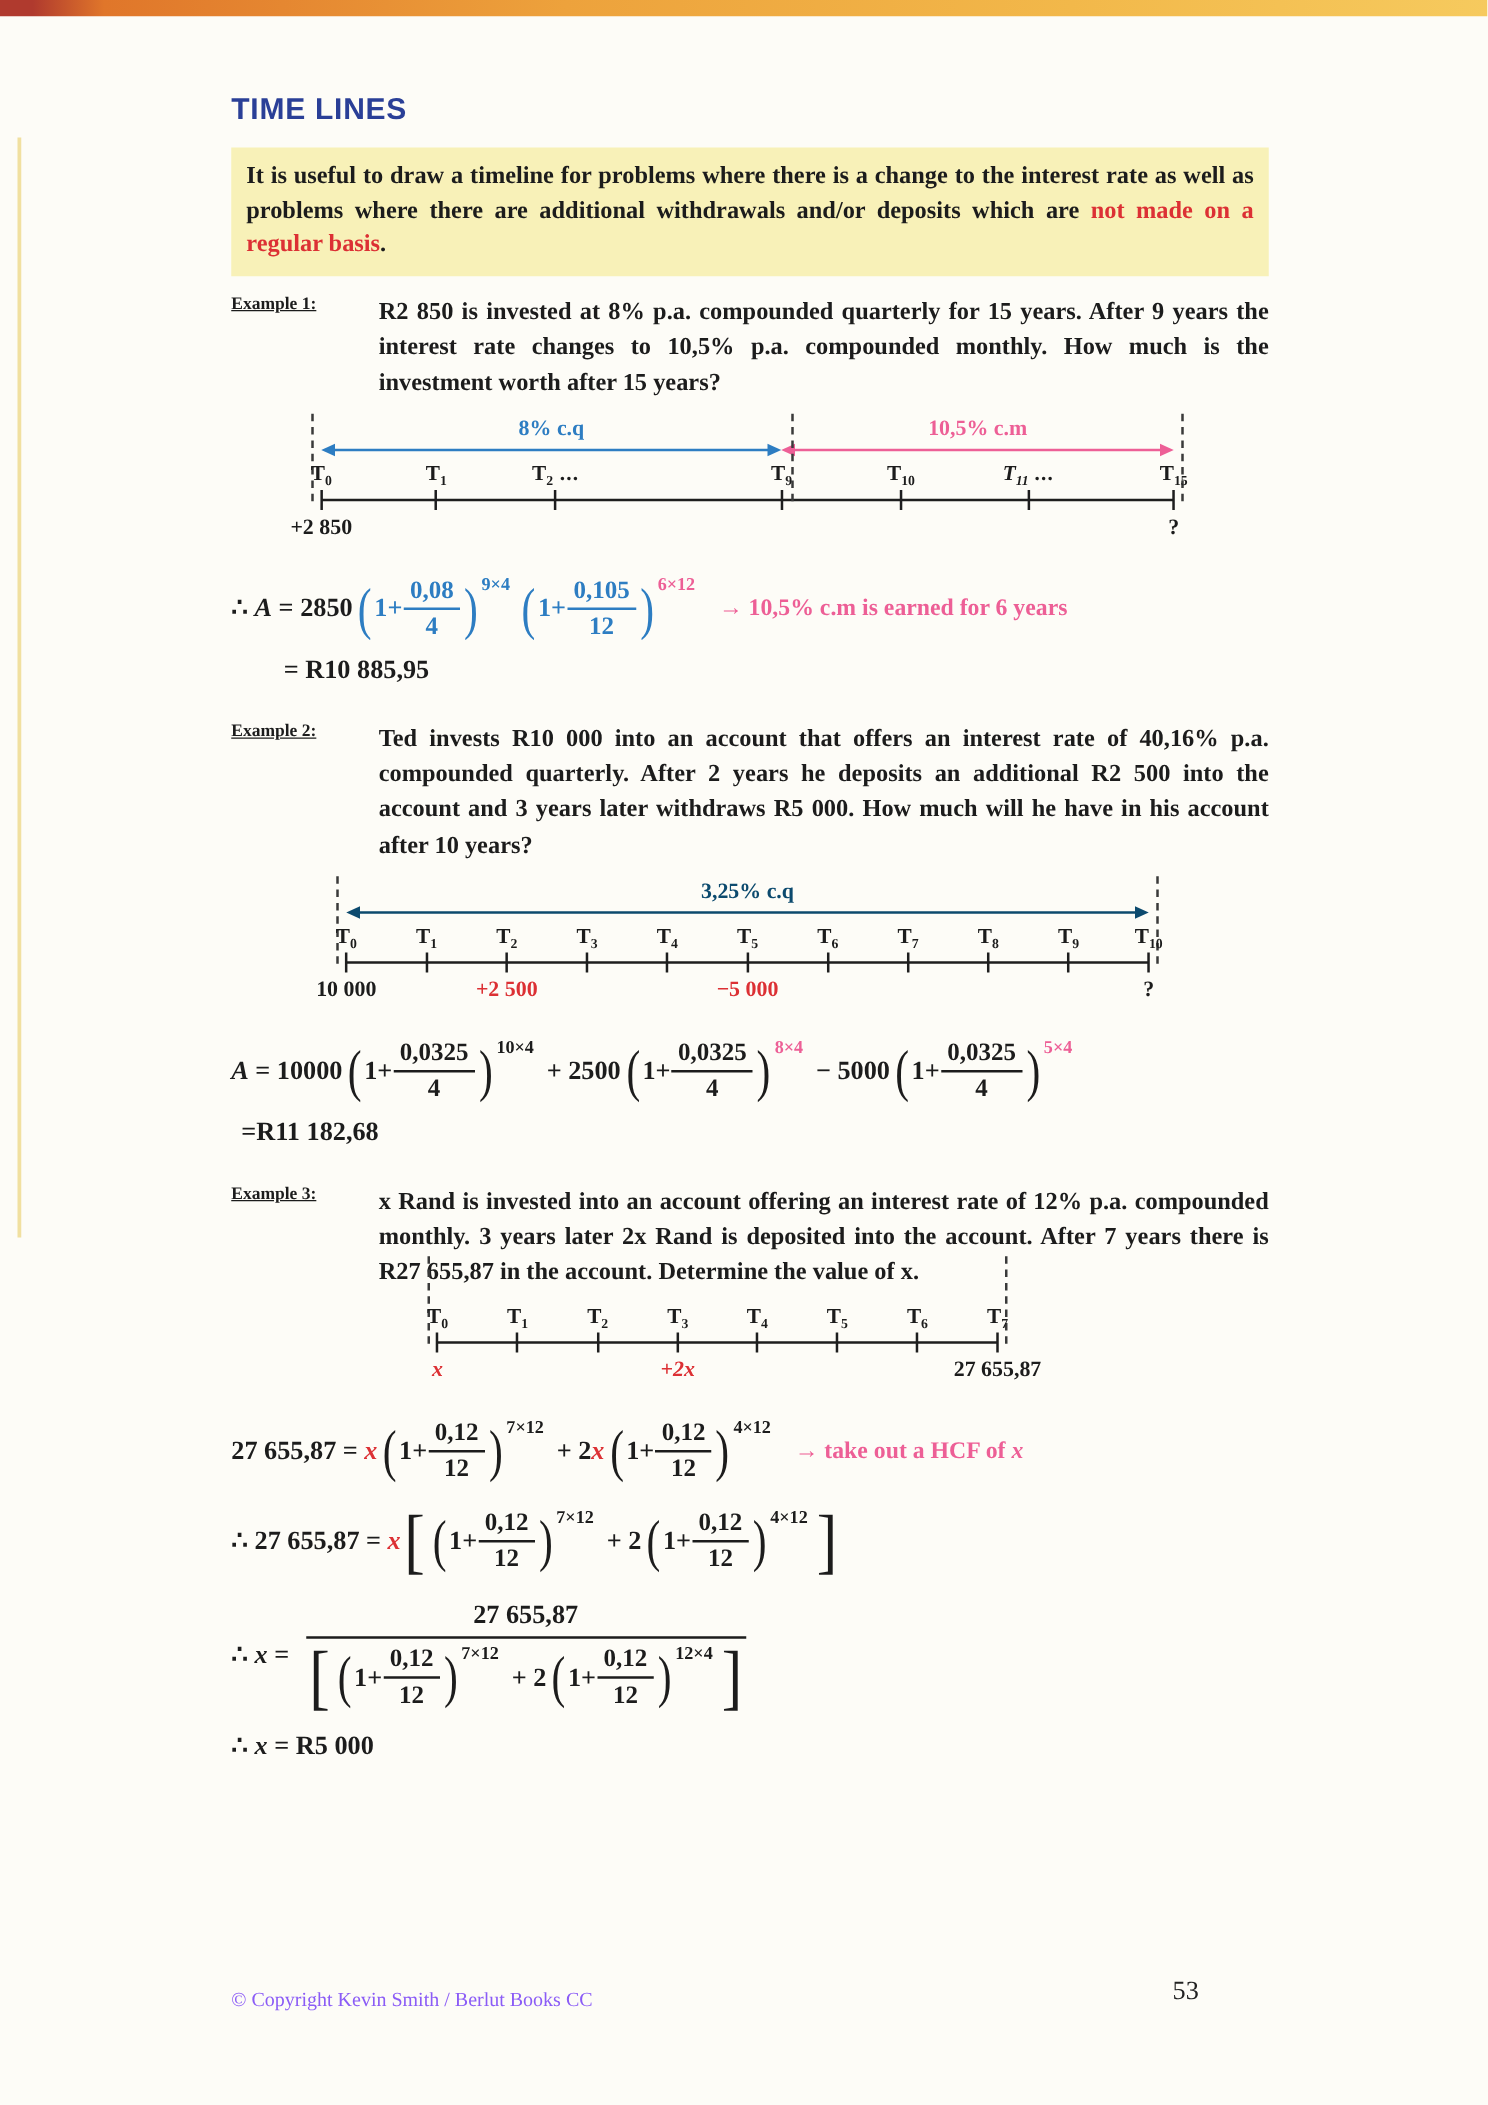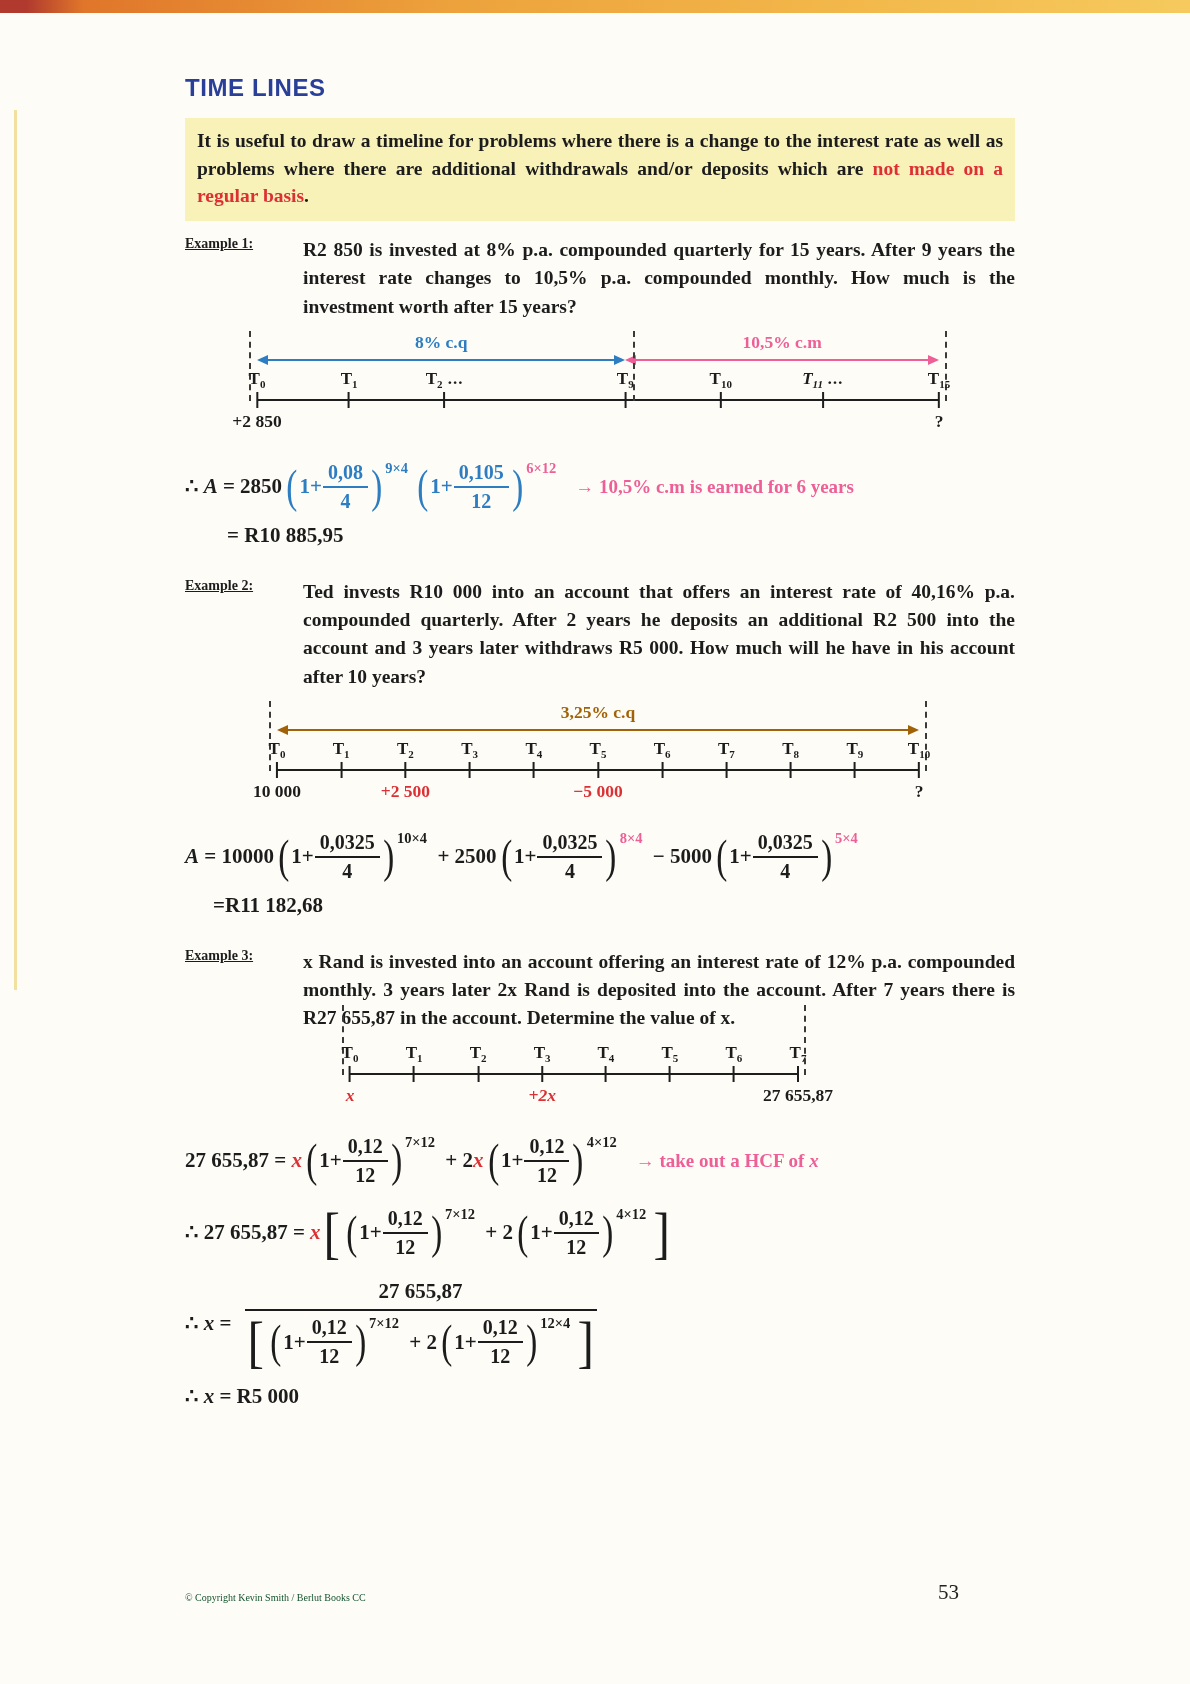--- a/index.html
+++ b/index.html
@@ -28,21 +28,21 @@
   .timeline { position:relative; margin-top:10px; }
   .tl-arrows { display:flex; height:38px; align-items:flex-start; }
   .tl-arrow { position:relative; height:34px; flex:none; width:100%; }
   .tl-arrow .lbl { position:absolute; left:50%; bottom:12px; transform:translateX(-50%);
     font-size:17.5px; font-weight:700; white-space:nowrap; }
   .tl-arrow .shaft { position:absolute; left:5px; right:5px; bottom:4px; border-top:2px solid currentColor; }
   .tl-arrow .head { position:absolute; bottom:0; width:0; height:0;
     border-top:5px solid transparent; border-bottom:5px solid transparent; }
   .tl-arrow .head.l { left:0; border-right:11px solid currentColor; }
   .tl-arrow .head.r { right:0; border-left:11px solid currentColor; }
-  .tl-arrow.c-black { color:#a16207; }
+  .tl-arrow.c-black { color:#0c4a6e; }
   .tl-body { position:relative; height:72px; }
   .tl-line { position:absolute; left:0; right:0; top:30px; border-top:2px solid #1e1e1e; }
   .tl-dash { position:absolute; top:-38px; height:70px; border-left:2px dashed #3a3a3a; }
   .tl-col { position:absolute; top:0; transform:translateX(-50%); display:flex; flex-direction:column; align-items:center; }
   .tl-label { font-size:17px; font-weight:700; height:22px; white-space:nowrap; }
   .tl-label sub { font-size:11px; }
   .tl-label .dots { letter-spacing:1px; }
   .tick-mark { width:2px; height:16px; background:#1e1e1e; margin-top:1px; }
   .tl-below { margin-top:3px; font-size:17.5px; font-weight:700; white-space:nowrap; }
   .tl-below.red { color:#dc3034; }
@@ -55,26 +55,26 @@
   .grp { display:inline-flex; align-items:center; margin:0 2px; }
   .paren { font-size:46px; font-weight:400; line-height:.95; transform:scaleX(.72); }
   .brak { font-size:58px; font-weight:400; line-height:.9; transform:scaleX(.85); margin:0 1px; }
   .frac { display:inline-flex; flex-direction:column; align-items:center; margin:0 1px; line-height:1.15; }
   .frac .num { border-bottom:2px solid currentColor; padding:0 5px 2px; font-size:20px; }
   .frac .den { padding-top:2px; font-size:20px; }
   .expo { align-self:flex-start; font-size:14.5px; font-weight:700; margin:1px 3px 0 1px; position:relative; top:-2px; }
   .note { font-size:19px; font-weight:700; margin-left:14px; white-space:pre; }
   .result { margin-top:10px; font-size:21px; font-weight:700; }
   .ind42 { margin-left:42px; }
-  .ind20 { margin-left:28px; }
+  .ind20 { margin-left:8px; }
   .bigfrac { display:inline-flex; flex-direction:column; align-items:center; margin-left:8px; }
   .bf-num { font-size:21px; font-weight:700; padding-bottom:5px; }
   .bf-den { border-top:2px solid #1c1c1c; padding-top:5px; display:flex; align-items:center; }
 
-  .footer { position:absolute; left:185px; top:1592px; font-size:10px; color:#14532d; }
+  .footer { position:absolute; left:185px; top:1592px; font-size:16px; color:#8b5cf6; }
   .pagenum { position:absolute; left:938px; top:1580px; font-size:21px; color:#222; }
 </style>
 </head>
 <body>
 
 <div class="top-strip"></div>
 <div class="left-line"></div>
 
 <div class="content">
 

